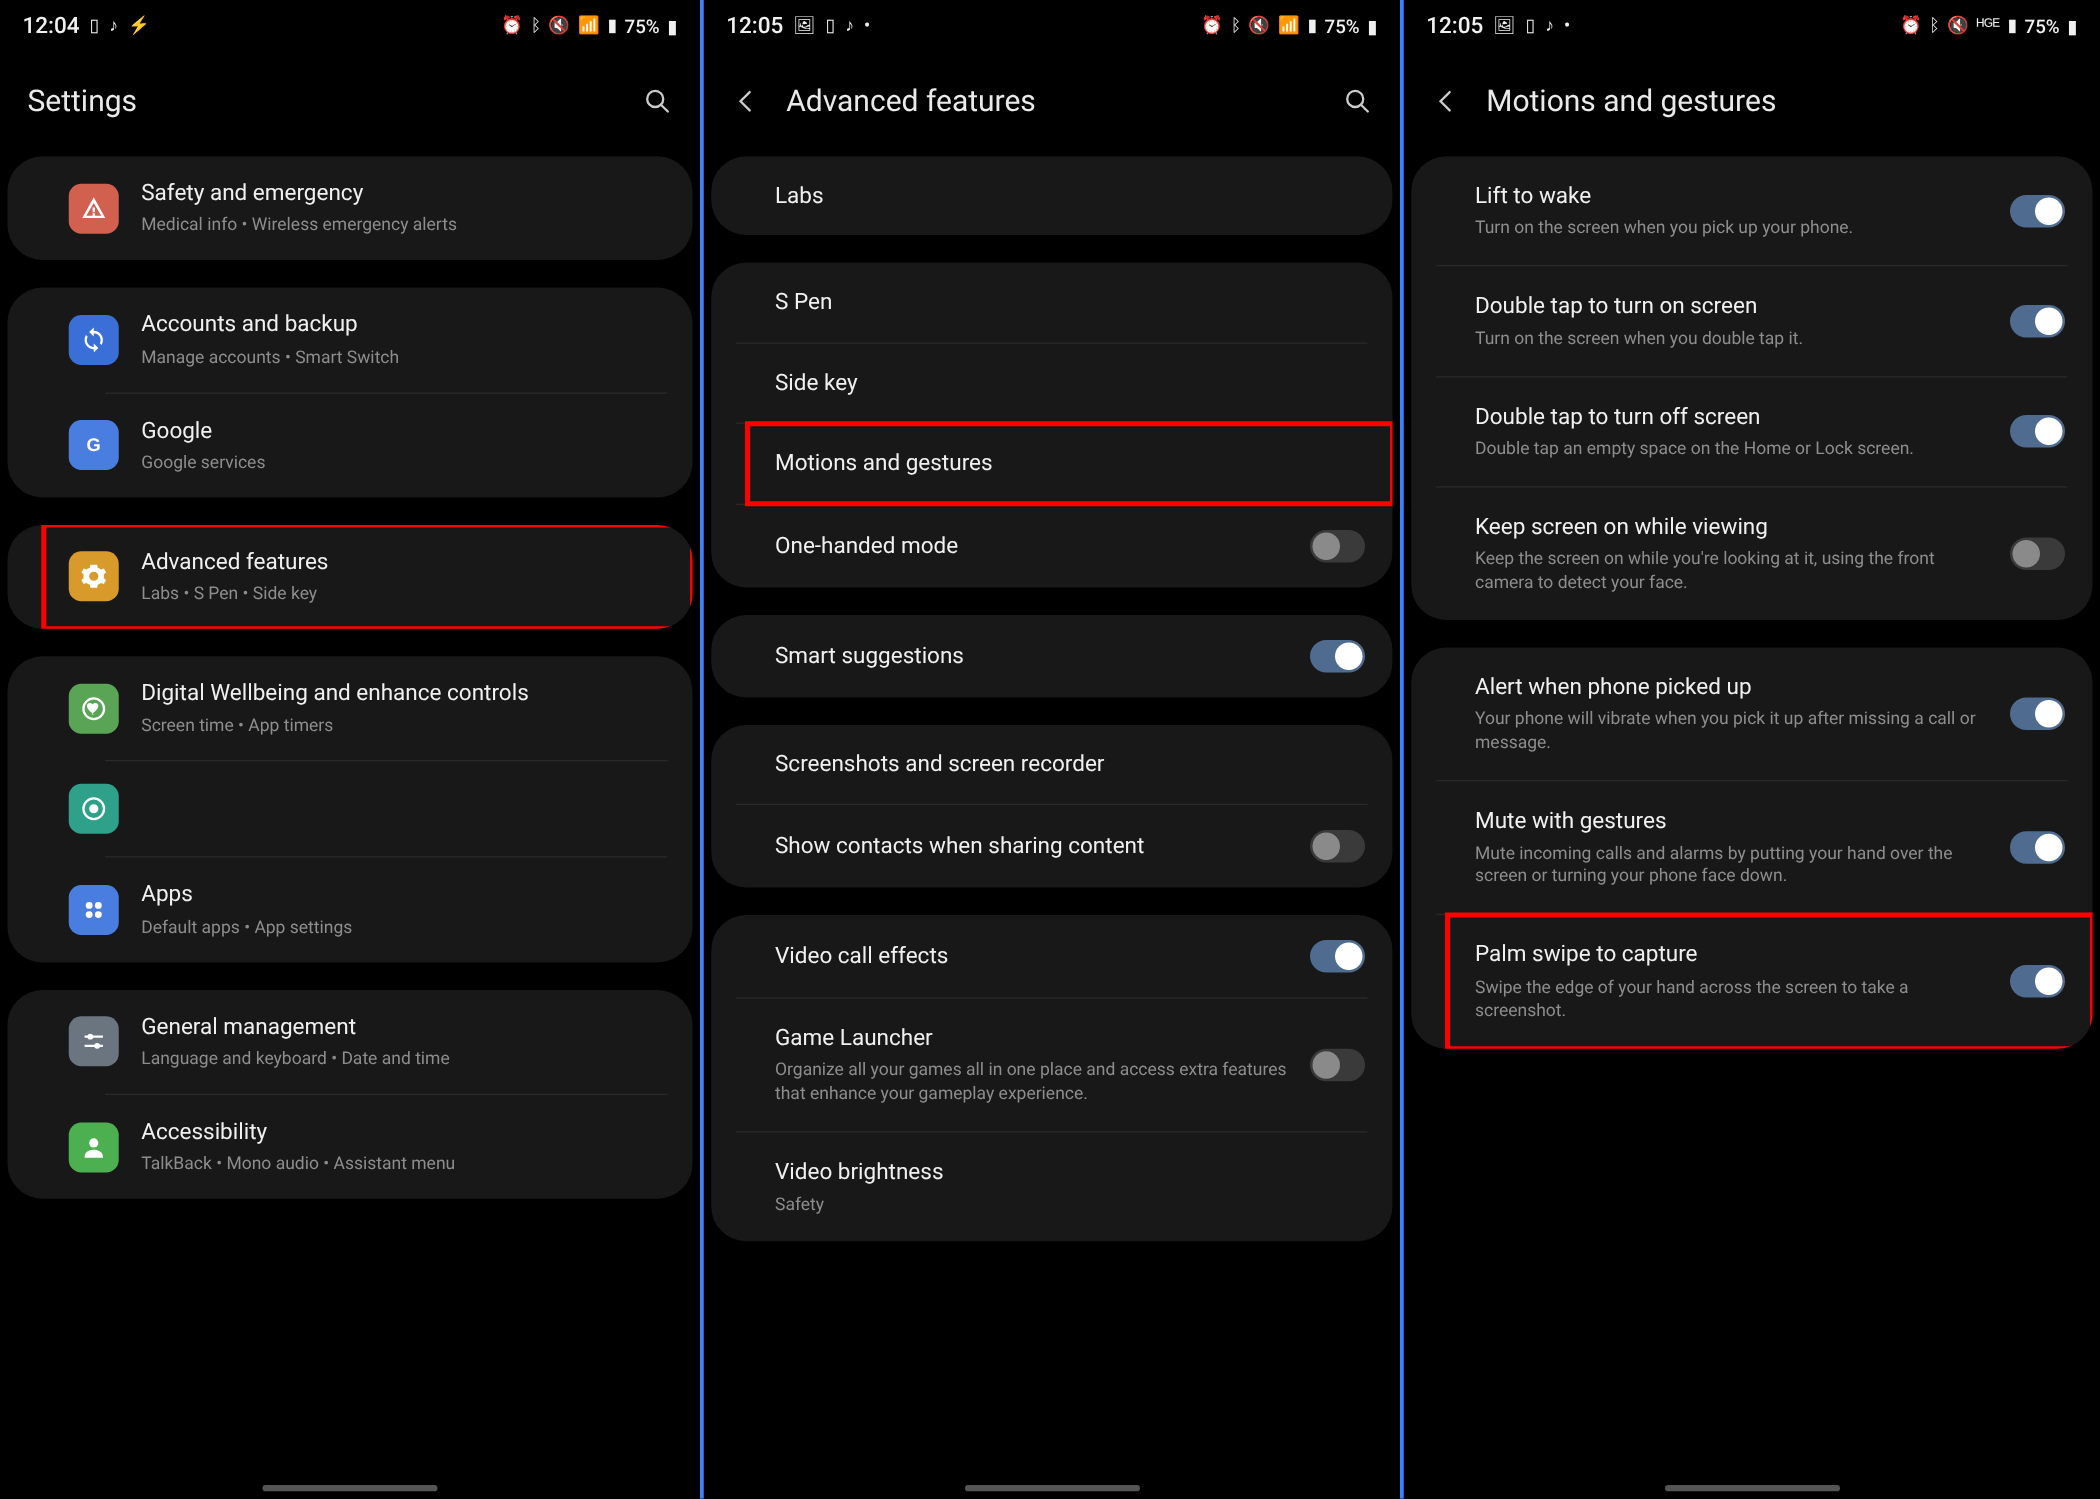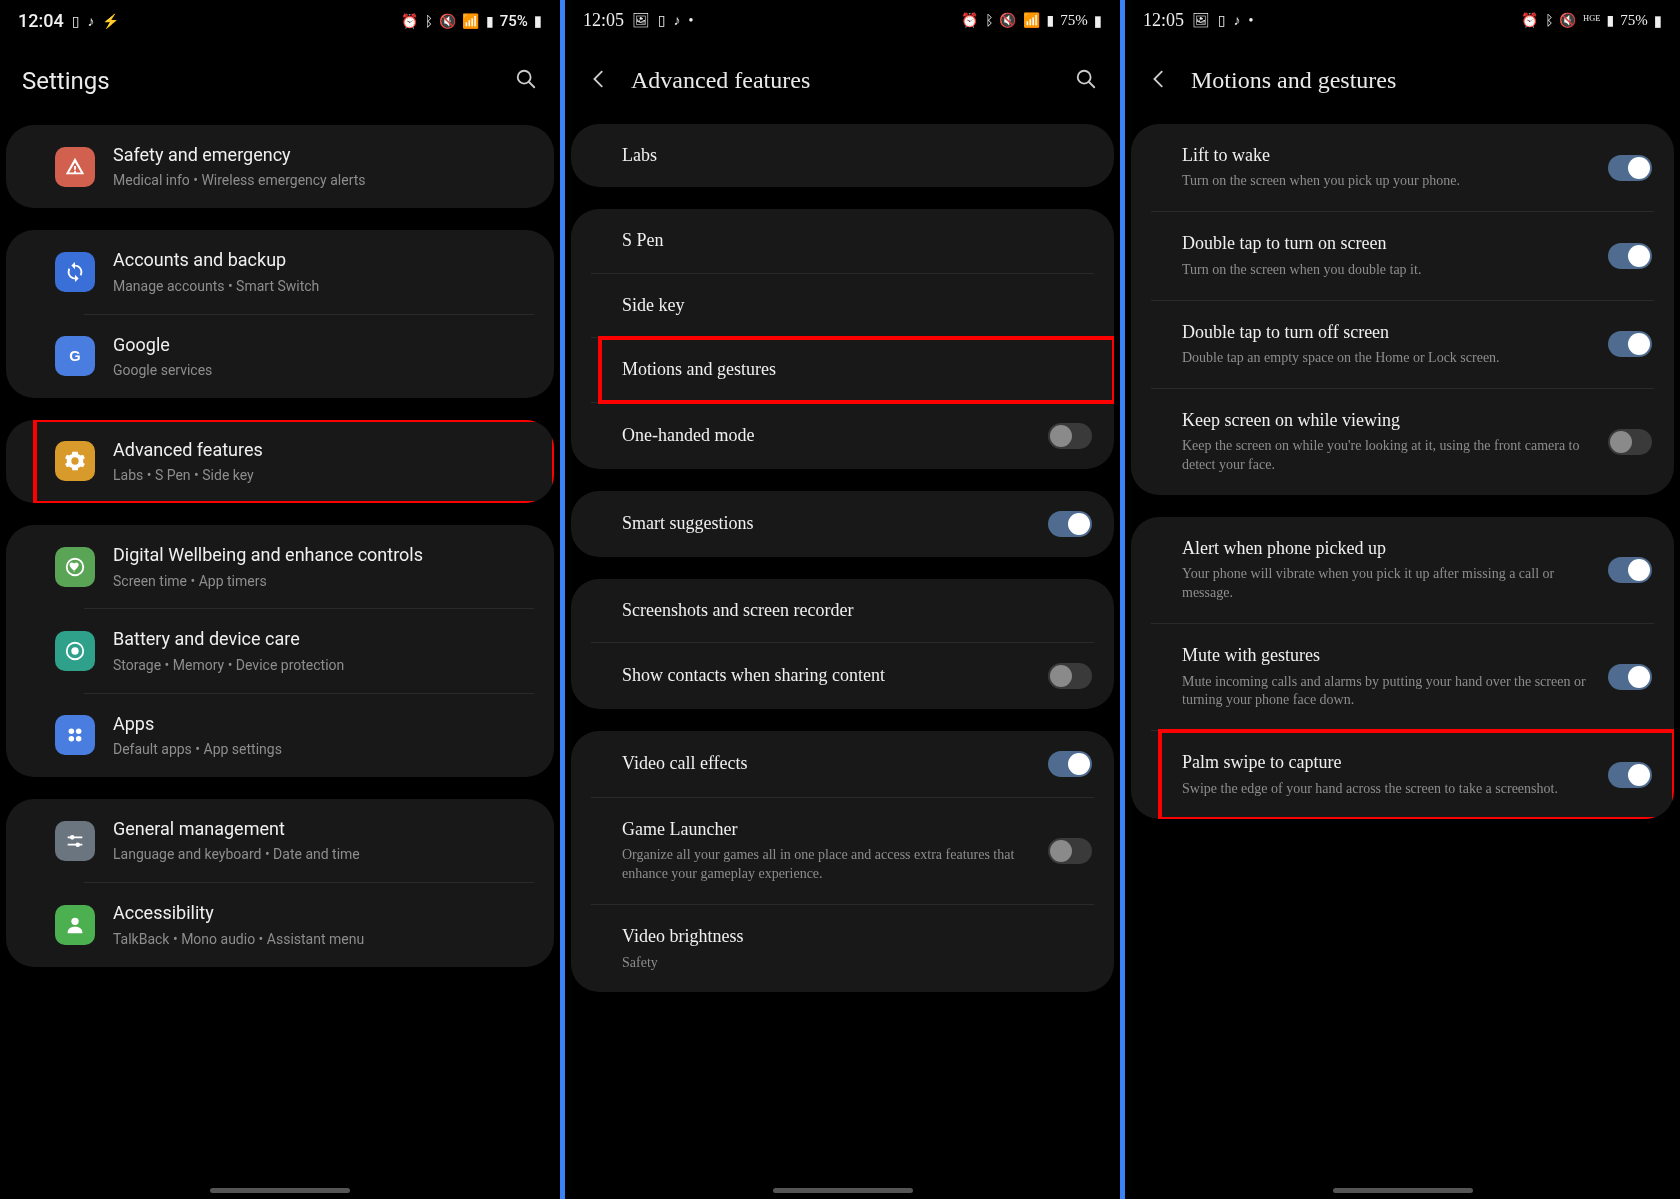--- a/index.html
+++ b/index.html
@@ -35,21 +35,21 @@
     font-size: 18px;
     font-weight: 500;
     color: #f0f0f0;
   }
   .status-left { display: flex; align-items: center; gap: 8px; }
   .status-right { display: flex; align-items: center; gap: 6px; font-size: 15px; }
   .status-icon { font-size: 14px; }
 
   .screen-header {
     display: flex;
-    align-items: flex-start;
+    align-items: center;
     padding: 30px 22px 30px 22px;
     gap: 20px;
   }
   .screen-header .title {
     font-size: 24px;
     font-weight: 400;
     color: #eaeaea;
     flex: 1;
   }
   .back-icon, .search-icon {
@@ -129,21 +129,21 @@
 
   .simple-list .list-item { padding: 20px 22px; }
   .simple-list .primary { font-size: 18px; }
 
   
   body {
     display: flex;
     gap: 0;
   }
   .phone { width: 432px; }
-  .phone + .phone { border-left: 5px solid #3b82f6; font-family: Liberation Serif, serif; }
+  .phone + .phone { border-left: 3px solid #3b82f6; }
 
   
   .wrap {
     display: flex;
     width: 1680px;
     height: 1120px;
     gap: 0;
   }
   .wrap .phone { width: calc(1680px / 3); height: 1199px; }
 </style>
@@ -242,24 +242,20 @@
             <div class="secondary">Screen time  •  App timers</div>
           </div>
         </div>
         <div class="divider "></div>
         <div class="list-item with-icon">
           <div class="icon-badge bg-teal">
             <svg viewBox="0 0 24 24">
               <circle cx="12" cy="12" r="9" fill="none" stroke="#fff" stroke-width="2"></circle>
               <circle cx="12" cy="12" r="4" fill="#fff"></circle>
             </svg>
-          </div>
-          <div class="text-col">
-            <div class="primary">Battery and device care</div>
-            <div class="secondary">Storage  •  Memory  •  Device protection</div>
           </div>
         </div>
         <div class="divider "></div>
         <div class="list-item with-icon">
           <div class="icon-badge bg-blue2">
             <svg viewBox="0 0 24 24">
               <circle cx="8" cy="8" r="3" fill="#fff"></circle>
               <circle cx="16" cy="8" r="3" fill="#fff"></circle>
               <circle cx="8" cy="16" r="3" fill="#fff"></circle>
               <circle cx="16" cy="16" r="3" fill="#fff"></circle>

